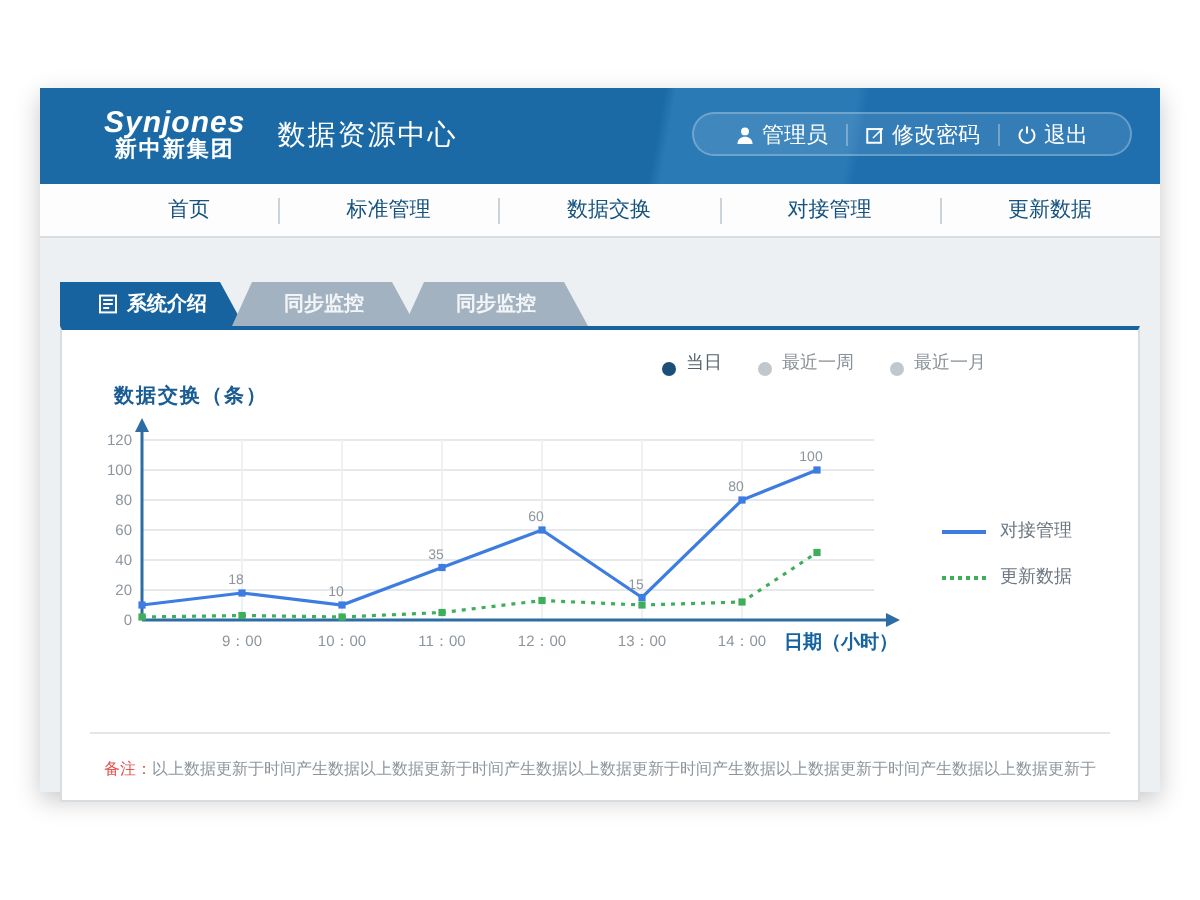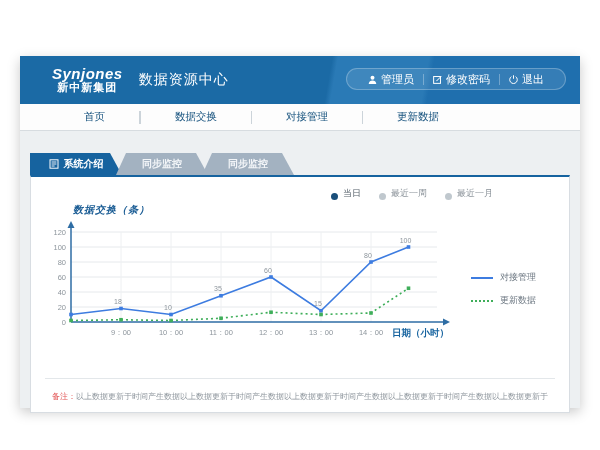--- a/index.html
+++ b/index.html
@@ -1,18 +1,18 @@
 <!DOCTYPE html>
 <html><head>
 <meta charset="utf-8">
 <style>
   * { margin:0; padding:0; box-sizing:border-box; }
   html,body { width:600px; height:450px; background:#ffffff; font-family:"Liberation Sans","DejaVu Sans",sans-serif; overflow:hidden; }
   .stage { position:relative; width:600px; height:450px; background:#fff; }
-  .app { position:absolute; left:20px; top:56px; width:560px; height:352px; background:#edf0f2; box-shadow:0 4px 12px rgba(0,0,0,.22); }
+  .app { position:absolute; left:20px; top:44px; width:560px; height:352px; background:#edf0f2; box-shadow:0 4px 12px rgba(0,0,0,.22); }
 
   
   .header { position:relative; height:48px; background:linear-gradient(100deg,#1b6aa5 55%,#2a7ab6 56%,#2a7ab6 72%,#1f6fae 73%); display:flex; align-items:center; padding:0 12px; overflow:hidden; }
   .logo { color:#fff; text-align:center; line-height:1.05; margin-left:20px; }
   .logo-en { font-size:15px; font-weight:bold; font-style:italic; letter-spacing:.5px; }
   .logo-cn { font-size:11px; font-weight:bold; letter-spacing:1px; }
   .app-title { color:#fff; font-size:14px; margin-left:16px; letter-spacing:1px; }
   .user-pill { position:absolute; right:14px; top:12px; height:22px; display:flex; align-items:center; background:rgba(255,255,255,.10); border:1px solid rgba(255,255,255,.25); border-radius:12px; padding:0 12px; }
   .pill-item { display:flex; align-items:center; gap:4px; color:#fff; font-size:11px; padding:0 9px; cursor:pointer; white-space:nowrap; }
   .pill-sep { width:1px; height:11px; background:rgba(255,255,255,.3); }
@@ -31,21 +31,21 @@
   .tab-inactive { background:#a3b2c1; width:92px; margin-left:-6px; clip-path:polygon(10px 0,calc(100% - 12px) 0,100% 100%,0 100%); color:#f2f5f8; }
   .panel { background:#fff; border:1px solid #d8dde2; border-top:2px solid #16639f; height:238px; position:relative; padding:8px 14px 0 14px; }
 
   
   .radio-row { position:absolute; top:10px; right:76px; display:flex; align-items:center; gap:18px; }
   .radio { display:flex; align-items:flex-end; gap:5px; font-size:9px; color:#8a9299; cursor:pointer; }
   .radio .dot { width:7px; height:7px; border-radius:50%; background:#c0c8ce; }
   .radio.sel { color:#55606a; }
   .radio.sel .dot { background:#1a4f7a; }
 
-  .y-title { color:#1a5c94; font-size:10px; font-weight:bold; margin:18px 0 0 28px; letter-spacing:1px;font-style:italic; }
+  .y-title { color:#1a5c94; font-size:10px; font-weight:bold; margin:18px 0 0 12px; letter-spacing:1px; }
 
   .chart-flex { display:flex; margin-top:2px; }
   .chart-svg { flex:0 0 auto; }
   .legend { margin-top:52px; margin-left:8px; }
   .legend-item { display:flex; align-items:center; gap:7px; margin-bottom:10px; font-size:9px; color:#6b7680; white-space:nowrap; }
   .swatch { width:22px; height:0; border-top-width:2px; }
   .swatch.solid { border-top-style:solid; }
   .swatch.dotted { border-top-style:dotted; }
 
   .foot { position:absolute; left:14px; right:14px; bottom:0; border-top:1px solid #e3e7ea; padding:12px 0 10px 0; text-align:center; font-size:8px; color:#8d959c; }
@@ -91,20 +91,21 @@
               <line x1="5" y1="0.3" x2="5" y2="4.2" stroke="#fff" stroke-width="1.1"></line>
             </svg>
           <span>退出</span>
         </div>
       </div>
     </div>
 
     <div class="nav">
       <div class="nav-item">首页</div>
       <div class="nav-sep"></div>
+      <div class="nav-item">标准管理</div>
       <div class="nav-sep"></div>
       <div class="nav-item">数据交换</div>
       <div class="nav-sep"></div>
       <div class="nav-item">对接管理</div>
       <div class="nav-sep"></div>
       <div class="nav-item">更新数据</div>
     </div>
 
     <div class="content">
       <div class="tabs">

